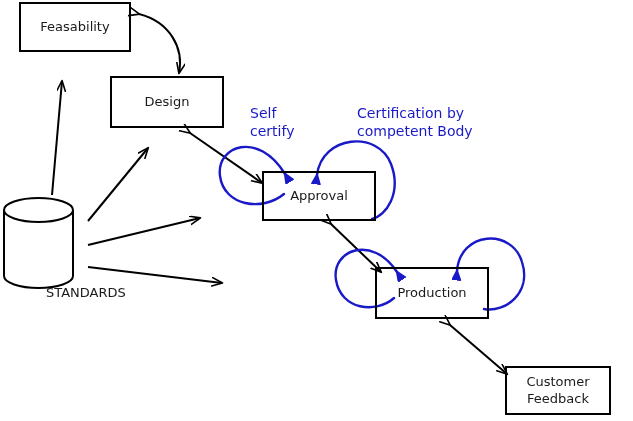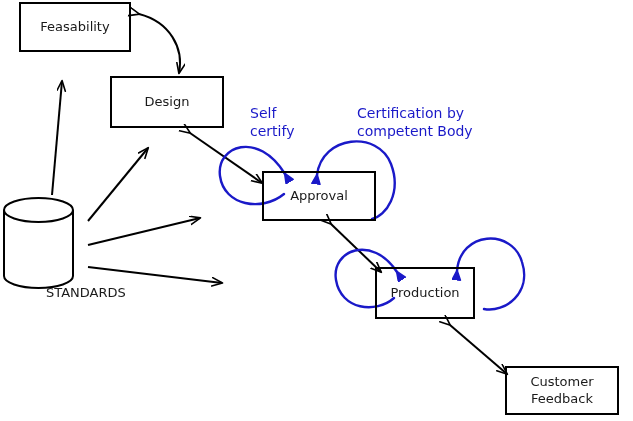--- a/index.html
+++ b/index.html
@@ -109,25 +109,25 @@
   </div>
 
   <div class="node-box" style="left:110px; top:76px; width:114px; height:52px;">
     <span class="node-label">Design</span>
   </div>
 
   <div class="node-box" style="left:262px; top:171px; width:114px; height:50px;">
     <span class="node-label">Approval</span>
   </div>
 
-  <div class="node-box" style="left:375px; top:267px; width:100px; height:52px;">
+  <div class="node-box" style="left:375px; top:267px; width:114px; height:52px;">
     <span class="node-label">Production</span>
   </div>
 
-  <div class="node-box" style="left:505px; top:366px; width:114px; height:49px;">
+  <div class="node-box" style="left:505px; top:366px; width:106px; height:49px;">
     <span class="node-label">Customer
 Feedback</span>
   </div>
 
   <div class="cyl-label" style="left:2px; top:285px;margin-left:44px;">STANDARDS</div>
 
   <div class="annotation" style="left:250px; top:104px;">Self
 certify</div>
 
   <div class="annotation" style="left:357px; top:104px;">Certification by

